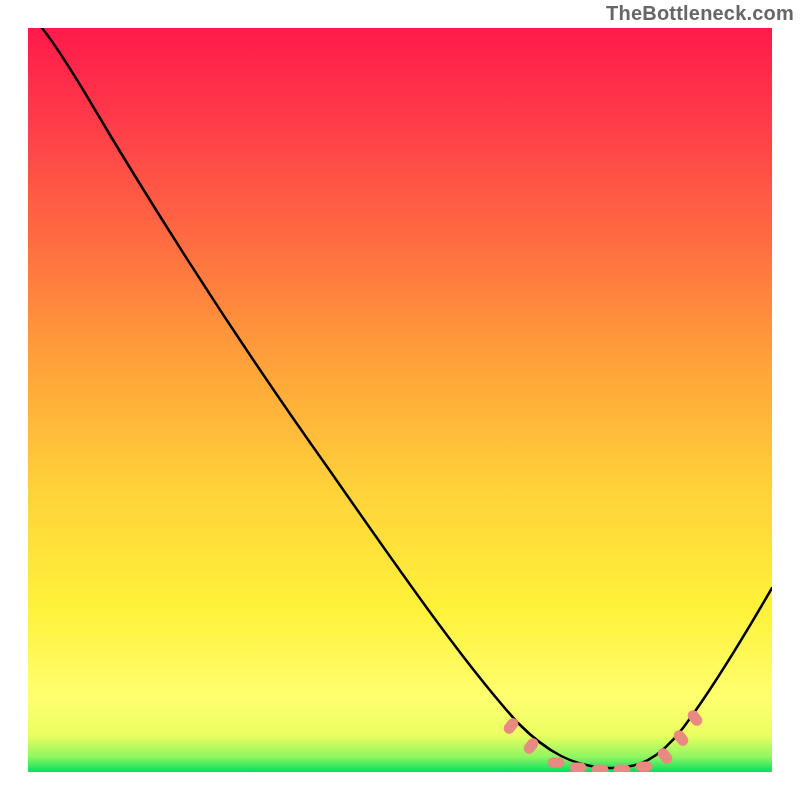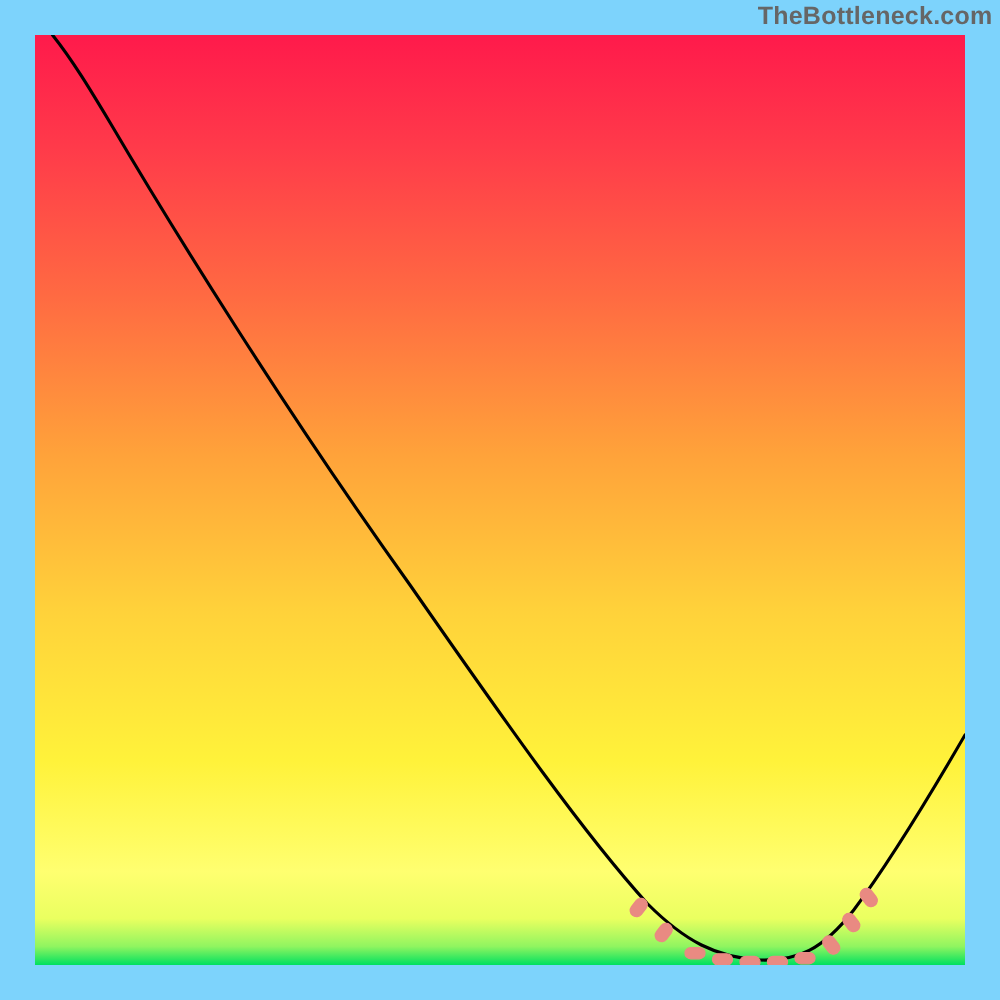--- a/index.html
+++ b/index.html
@@ -8,21 +8,21 @@
     width: 800px;
     height: 800px;
     background: #000;
     overflow: hidden;
     font-family: Arial, Helvetica, sans-serif;
   }
   .outer {
     position: relative;
     width: 800px;
     height: 800px;
-    background: #7dd3fc;
+    background: #ffffff;
   }
   .watermark {
     position: absolute;
     top: 2px;
     right: 6px;
     color: #666;
     font-size: 20px;
     font-weight: bold;
     letter-spacing: 0.2px;
     z-index: 10;

